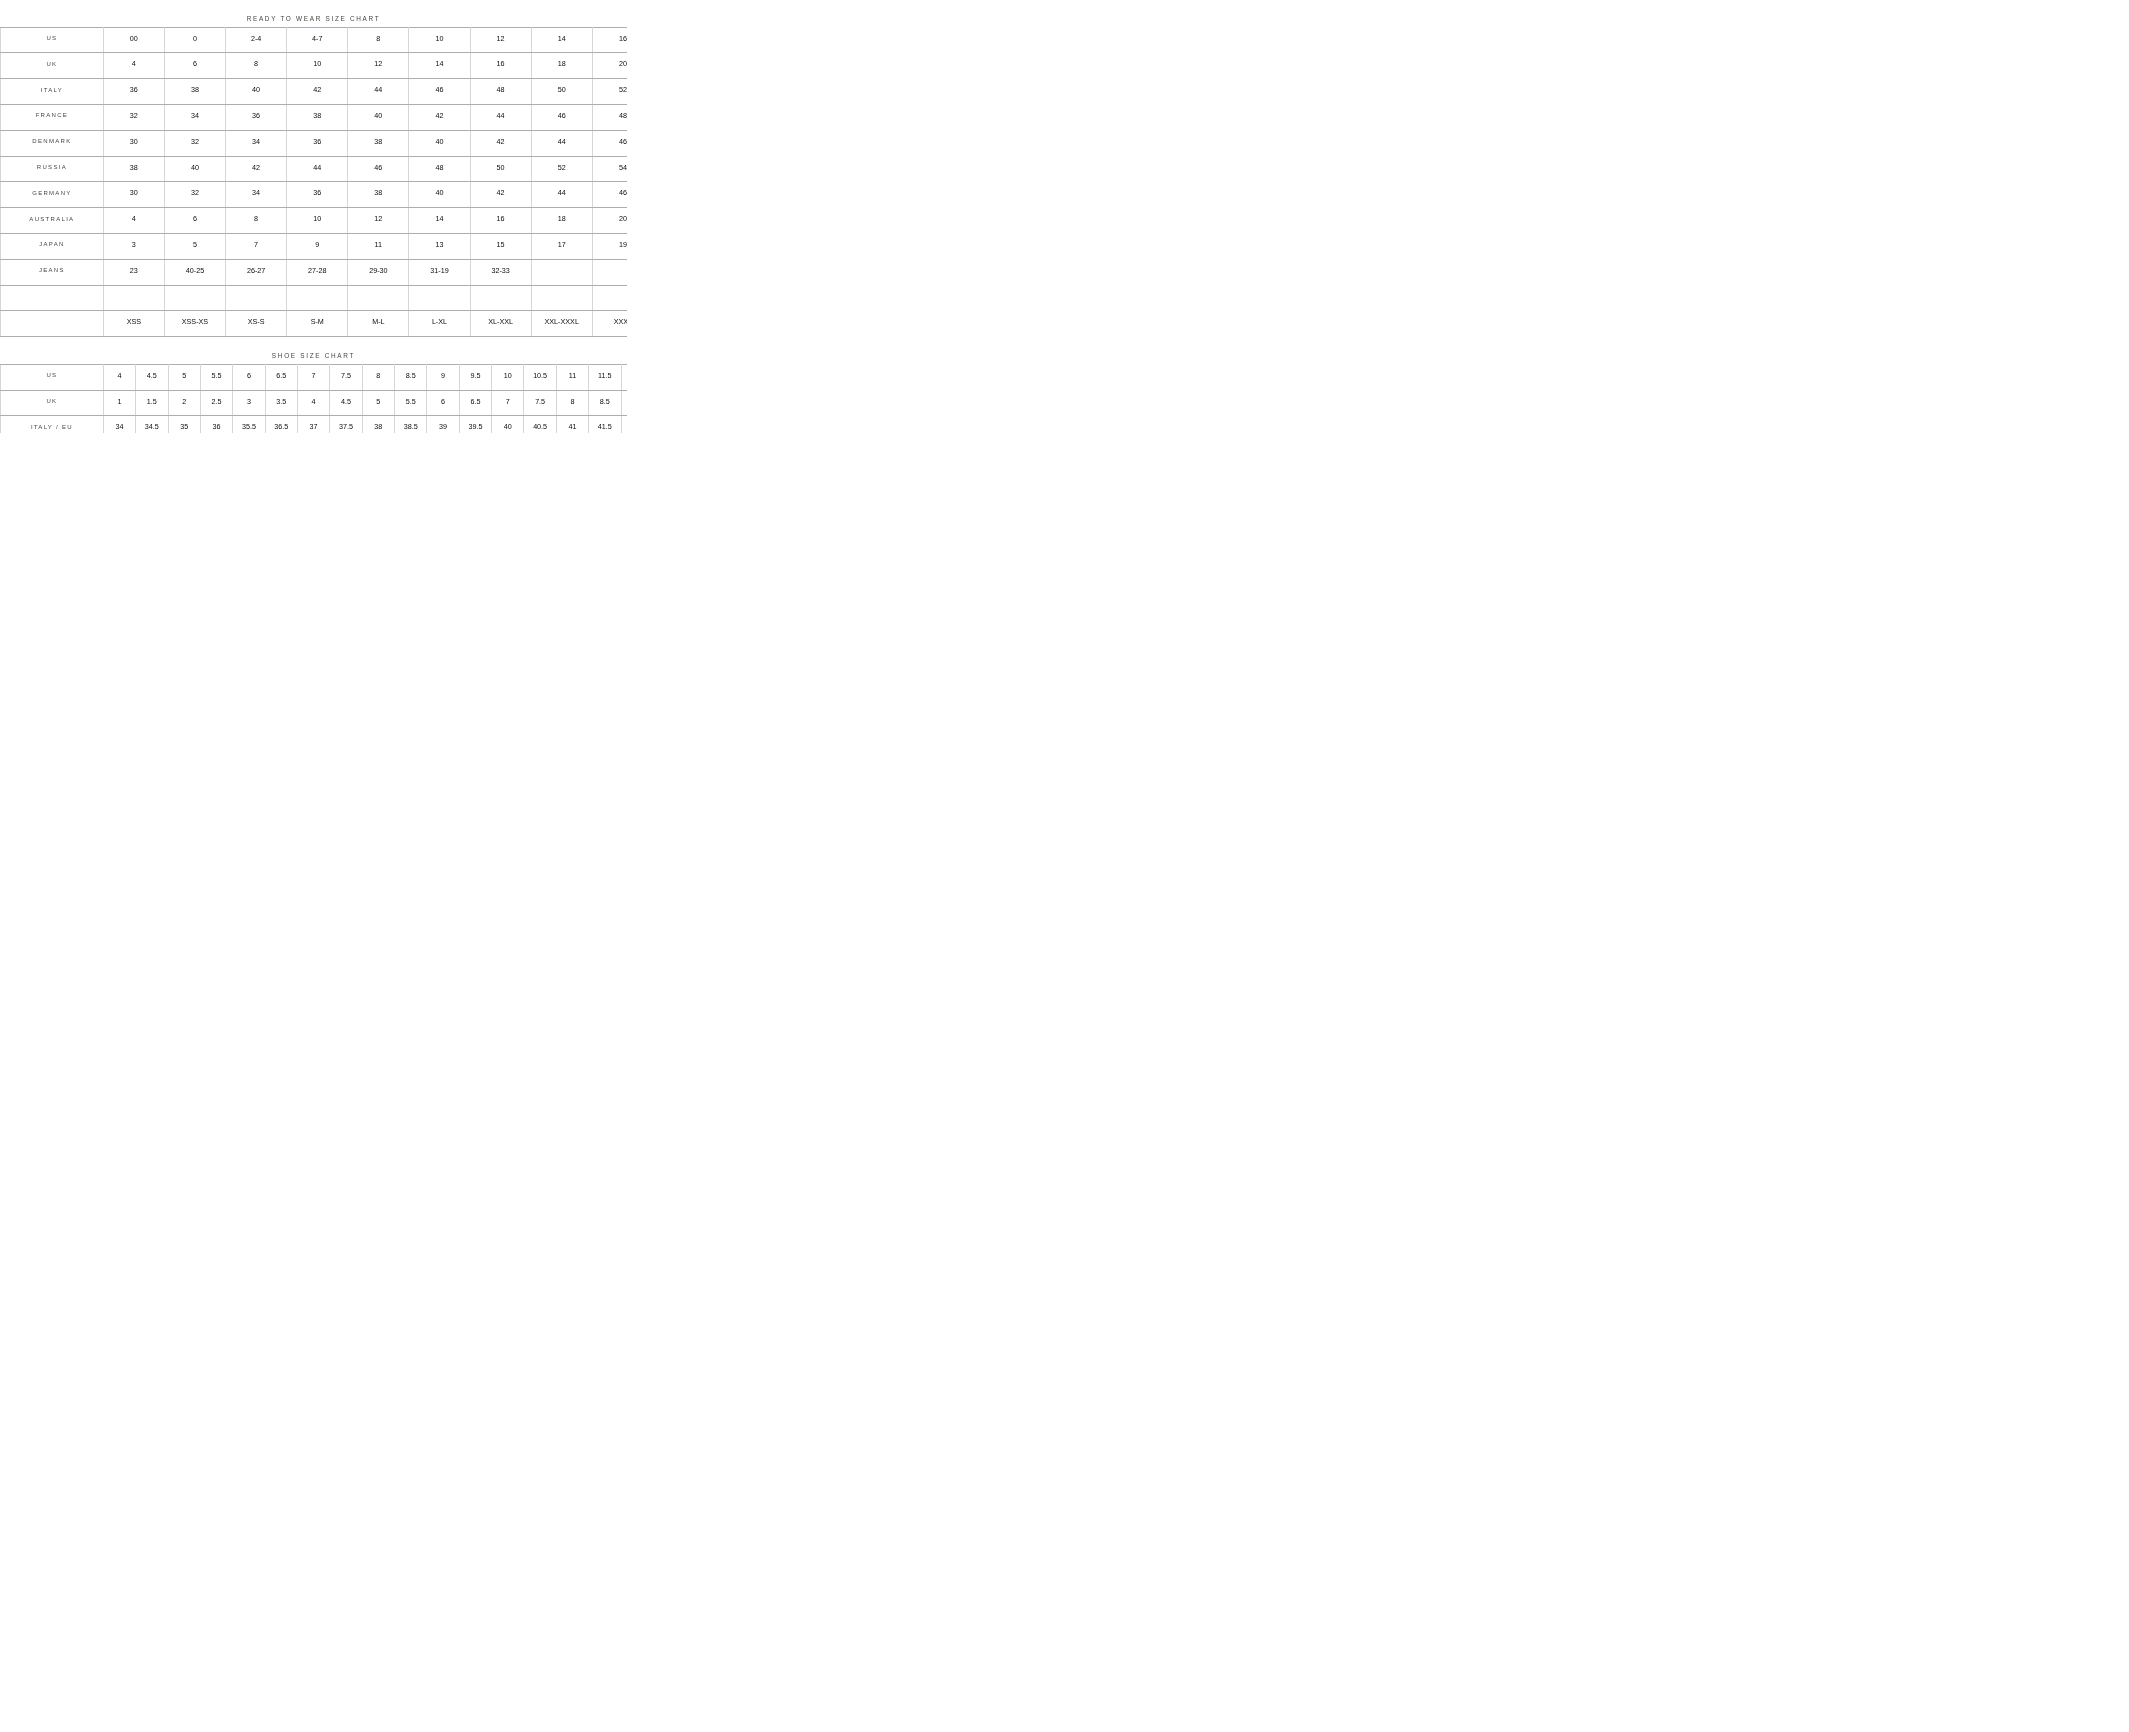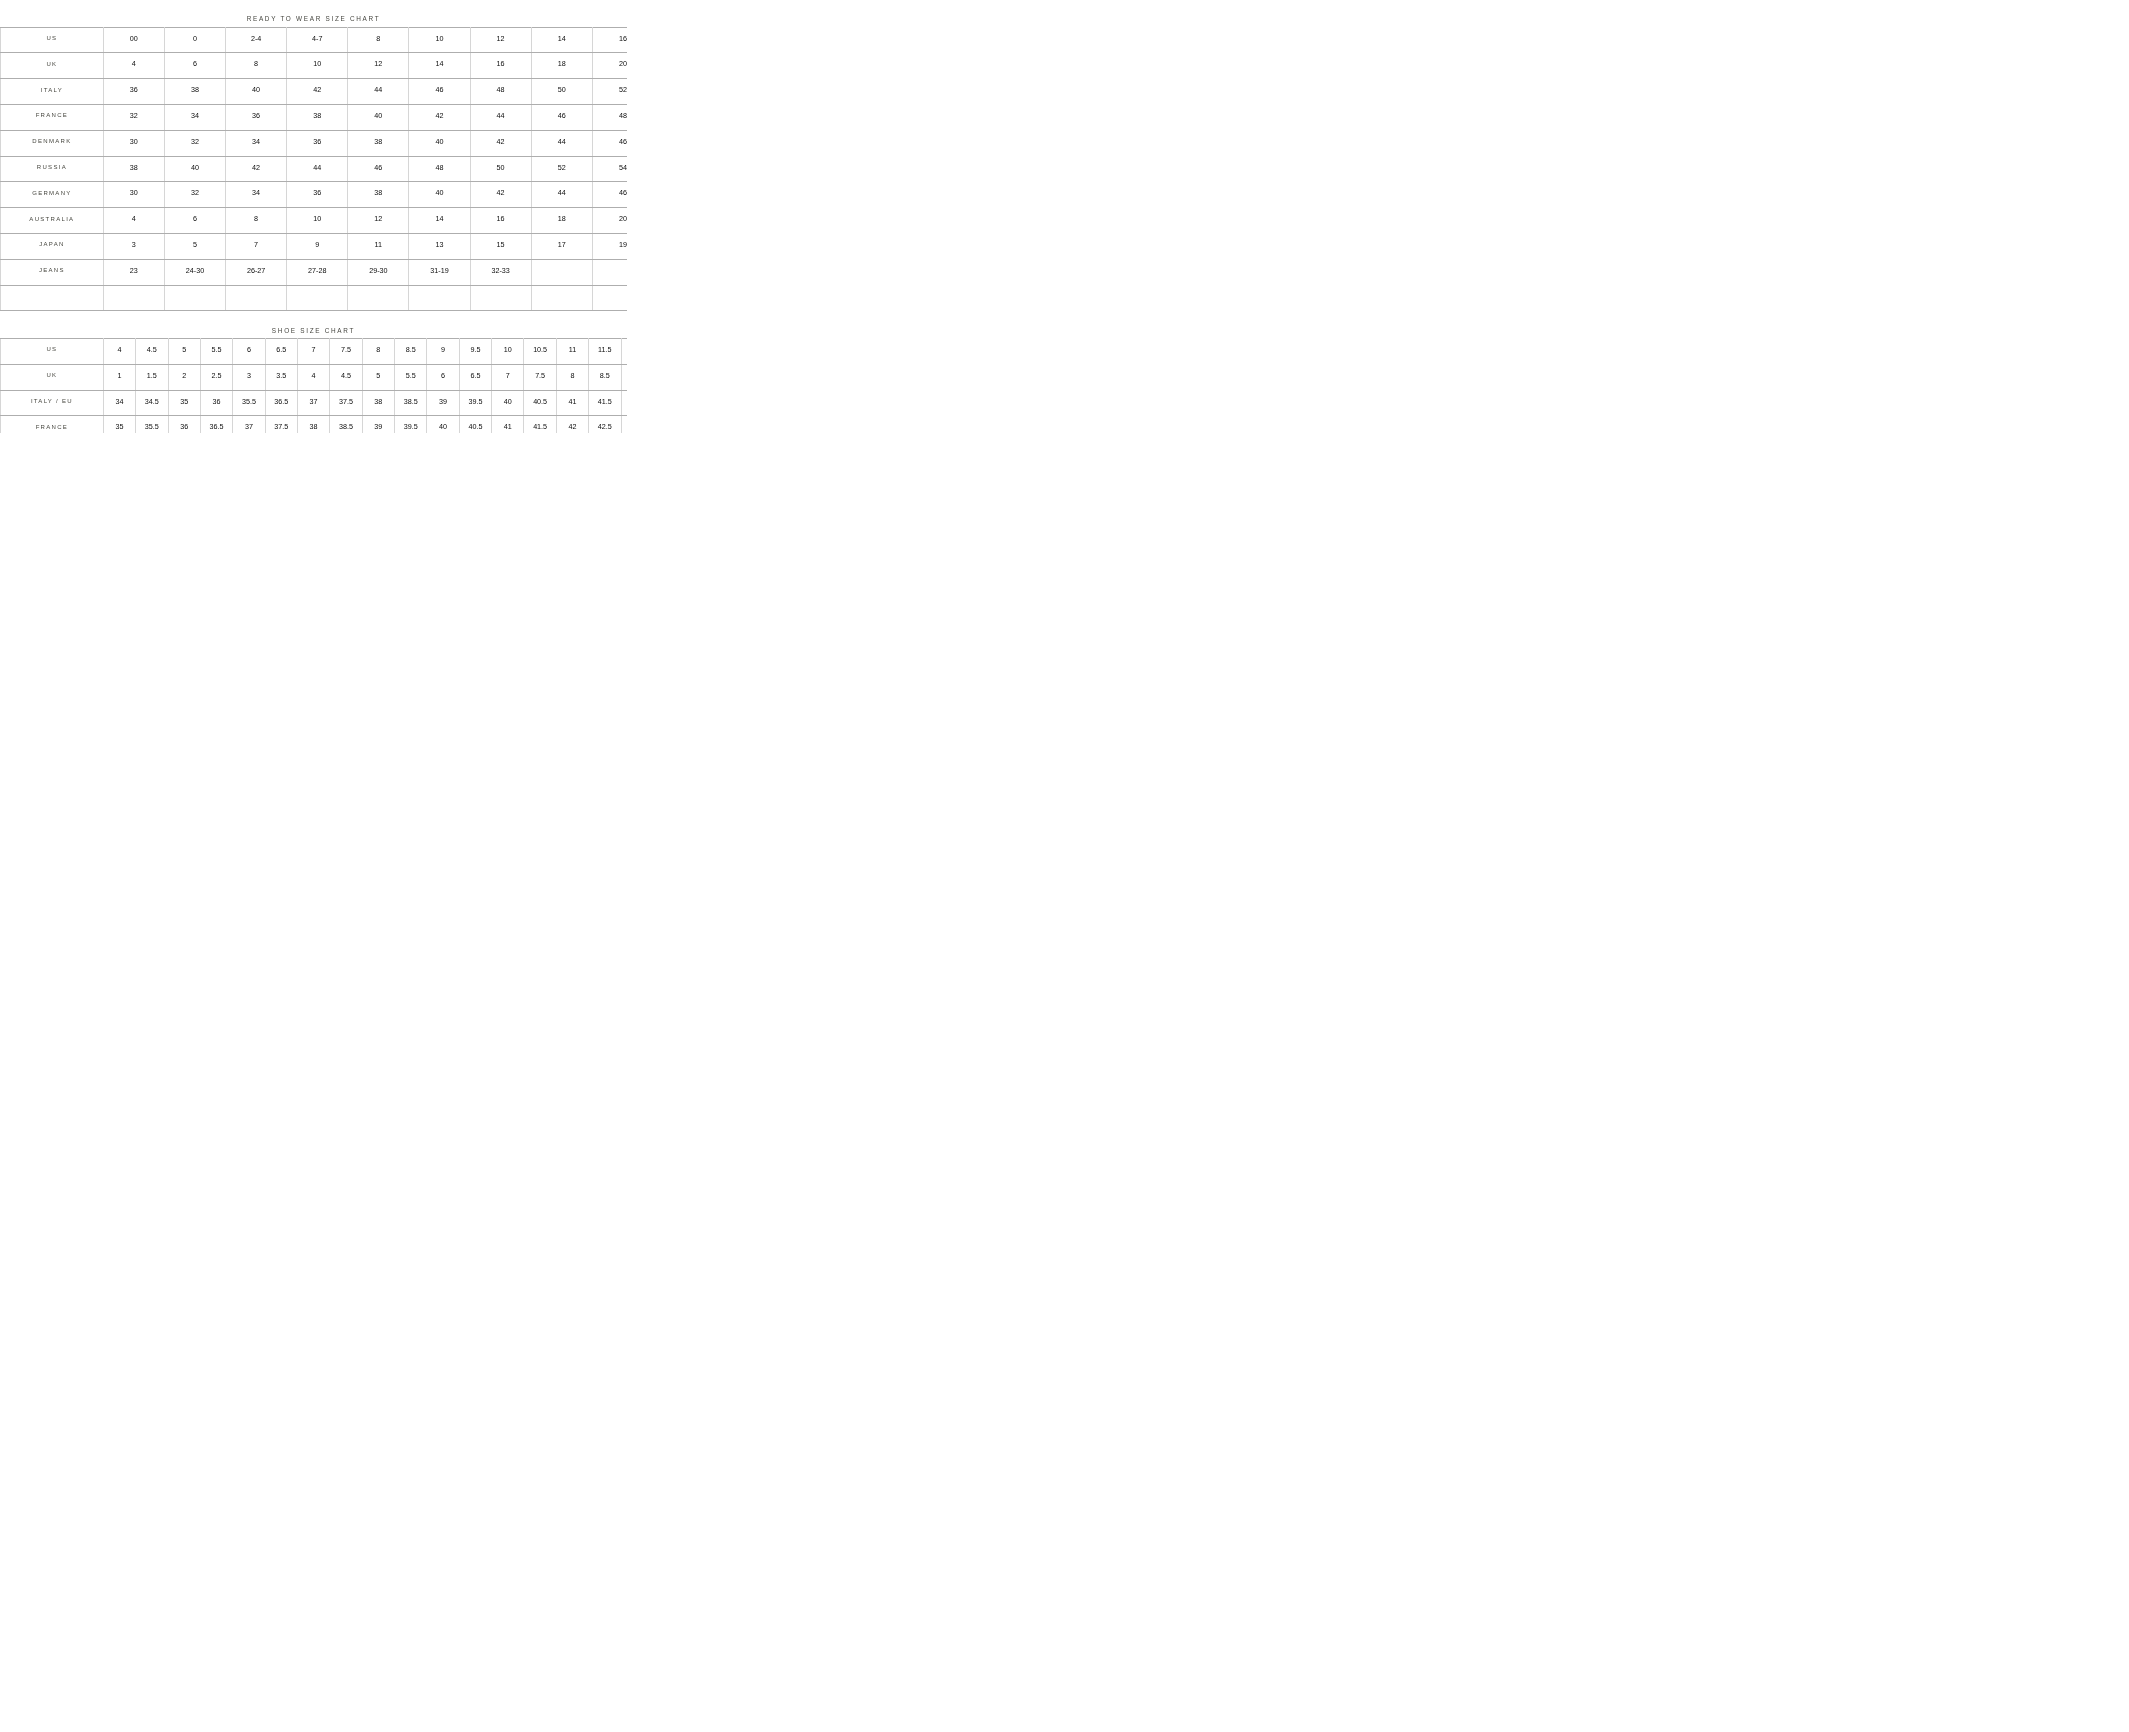--- a/index.html
+++ b/index.html
@@ -164,40 +164,52 @@
         <td class="cell">9</td>
         <td class="cell">11</td>
         <td class="cell">13</td>
         <td class="cell">15</td>
         <td class="cell">17</td>
         <td class="cell">19</td>
       </tr>
       <tr>
         <td class="row-label">JEANS</td>
         <td class="cell">23</td>
-        <td class="cell">24-30</td>
+        <td class="cell">40-25</td>
         <td class="cell">26-27</td>
         <td class="cell">27-28</td>
         <td class="cell">29-30</td>
         <td class="cell">31-19</td>
         <td class="cell">32-33</td>
         <td class="cell"></td>
         <td class="cell"></td>
       </tr>
       <tr>
         <td class="row-label"></td>
         <td class="cell"></td>
         <td class="cell"></td>
         <td class="cell"></td>
         <td class="cell"></td>
         <td class="cell"></td>
         <td class="cell"></td>
         <td class="cell"></td>
         <td class="cell"></td>
         <td class="cell"></td>
+      </tr>
+      <tr>
+        <td class="row-label"></td>
+        <td class="cell">XSS</td>
+        <td class="cell">XSS-XS</td>
+        <td class="cell">XS-S</td>
+        <td class="cell">S-M</td>
+        <td class="cell">M-L</td>
+        <td class="cell">L-XL</td>
+        <td class="cell">XL-XXL</td>
+        <td class="cell">XXL-XXXL</td>
+        <td class="cell">XXXL</td>
       </tr>
     </tbody>
 </table>
 
 <div id="shoe-title" class="chart-title">SHOE SIZE CHART</div>
 
 <table class="size-table">
   <tbody>
       <tr>
         <td class="row-label">US</td>

